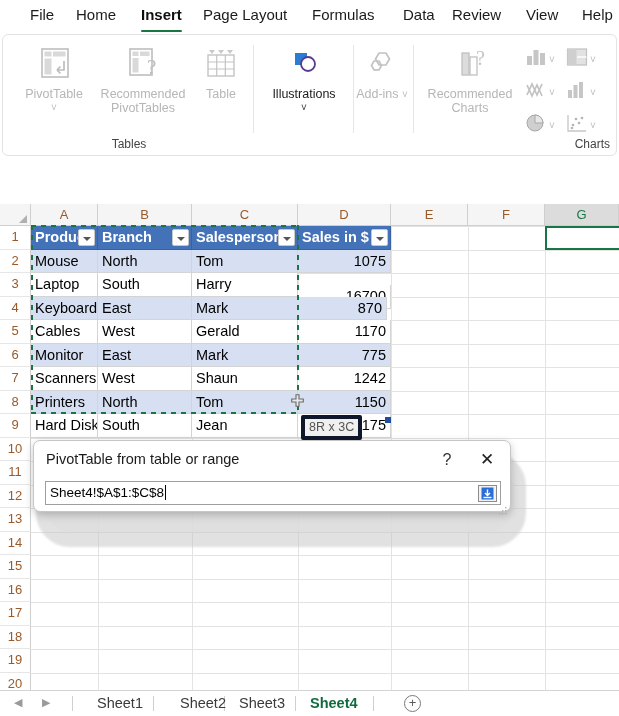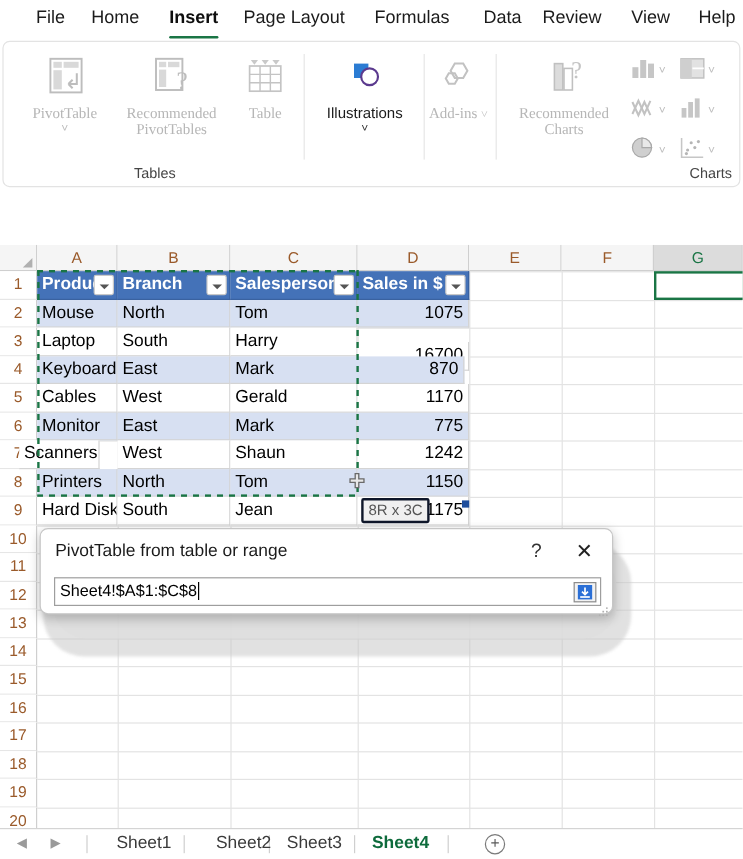--- a/index.html
+++ b/index.html
@@ -44,21 +44,21 @@
     position: absolute; top: 6px; text-align: center; width: 82px;
     cursor: default; border-radius: 4px;
   }
   .bigbtn .ico {
     height: 42px; display: flex; align-items: flex-end; justify-content: center;
   }
   .bigbtn .lbl {
     font-size: 12.5px; line-height: 14px; color: #1b1b1b; margin-top: 4px;
     white-space: normal; padding: 0 1px;
   }
-  .bigbtn.disabled .lbl { color: #b6b6b6; font-family: Liberation Serif, serif; }
+  .bigbtn.disabled .lbl { color: #b6b6b6; }
   .bigbtn .chev { font-size: 10px; color: #4a4a4a; line-height: 11px; margin-top: 1px; }
   .bigbtn.disabled .chev { color: #bdbdbd; }
   .smallicon { position: absolute; cursor: default; }
   .smallicon .cv { font-size: 10px; color: #bdbdbd; position: absolute; top: 7px; }
 
   
   .fbar { position: absolute; left: 0; top: 160px; width: 619px; height: 44px; background:#fff; }
   .namebox {
     position: absolute; left: 4px; top: 170px; width: 112px; height: 24px;
     border: 1px solid #d8d8d8; border-radius: 4px; background: #fff;
@@ -125,21 +125,21 @@
   
   .ants { position: absolute; pointer-events:none; }
   .ants .ed { position:absolute; background-image: repeating-linear-gradient(to right, #1a7545 0 5px, transparent 5px 10px); }
   .ants .edv { position:absolute; background-image: repeating-linear-gradient(to bottom, #1a7545 0 5px, transparent 5px 10px); }
   
   .activecell {
     position: absolute; border: 2px solid #1a7545; background: transparent;
   }
   .fillhandle { position:absolute; width:6px; height:6px; background:#1f4e9c; }
   .tooltip {
-    position: absolute; background: #f0f0f0; border: 2px solid #0f172a;
+    position: absolute; background: #f0f0f0; border: 4px solid #0f172a;
     font-size: 12.5px; color: #555; padding: 1px 4px; line-height: 15px;
     border-radius: 2px; white-space: nowrap;
   }
   .cursor-move { position:absolute; width:15px; height:15px; }
 
   
   .ghost {
     position: absolute; left: 36px; top: 452px; width: 490px; height: 95px;
     background: #c9c9c9; opacity: .55; border-radius: 34px;
     filter: blur(1.2px);
@@ -458,21 +458,21 @@
         <div class="cell band" style="left: 192px; width: 106px; top: 92.5px;">Mark</div>
         <div class="cell band num" style="left: 294px; width: 93px; top: 92.5px;">870</div>
         <div class="cell plain" style="left: 31px; width: 67px; top: 116px;">Cables</div>
         <div class="cell plain" style="left: 98px; width: 94px; top: 116px;">West</div>
         <div class="cell plain" style="left: 192px; width: 106px; top: 116px;">Gerald</div>
         <div class="cell plain num" style="left: 298px; width: 93px; top: 116px;">1170</div>
         <div class="cell band" style="left: 31px; width: 67px; top: 139.5px;">Monitor</div>
         <div class="cell band" style="left: 98px; width: 94px; top: 139.5px;">East</div>
         <div class="cell band" style="left: 192px; width: 106px; top: 139.5px;">Mark</div>
         <div class="cell band num" style="left: 298px; width: 93px; top: 139.5px;">775</div>
-        <div class="cell plain" style="left: 16px; width: 67px; top: 163px;">Scanners</div>
+        <div class="cell plain" style="left: 31px; width: 67px; top: 163px;">Scanners</div>
         <div class="cell plain" style="left: 98px; width: 94px; top: 163px;">West</div>
         <div class="cell plain" style="left: 192px; width: 106px; top: 163px;">Shaun</div>
         <div class="cell plain num" style="left: 298px; width: 93px; top: 163px;">1242</div>
         <div class="cell band" style="left: 31px; width: 67px; top: 186.5px;">Printers</div>
         <div class="cell band" style="left: 98px; width: 94px; top: 186.5px;">North</div>
         <div class="cell band" style="left: 192px; width: 106px; top: 186.5px;">Tom</div>
         <div class="cell band num" style="left: 298px; width: 93px; top: 186.5px;">1150</div>
         <div class="cell plain" style="left: 31px; width: 67px; top: 210px;">Hard Disk Drive</div>
         <div class="cell plain" style="left: 98px; width: 94px; top: 210px;">South</div>
         <div class="cell plain" style="left: 192px; width: 106px; top: 210px;">Jean</div>

